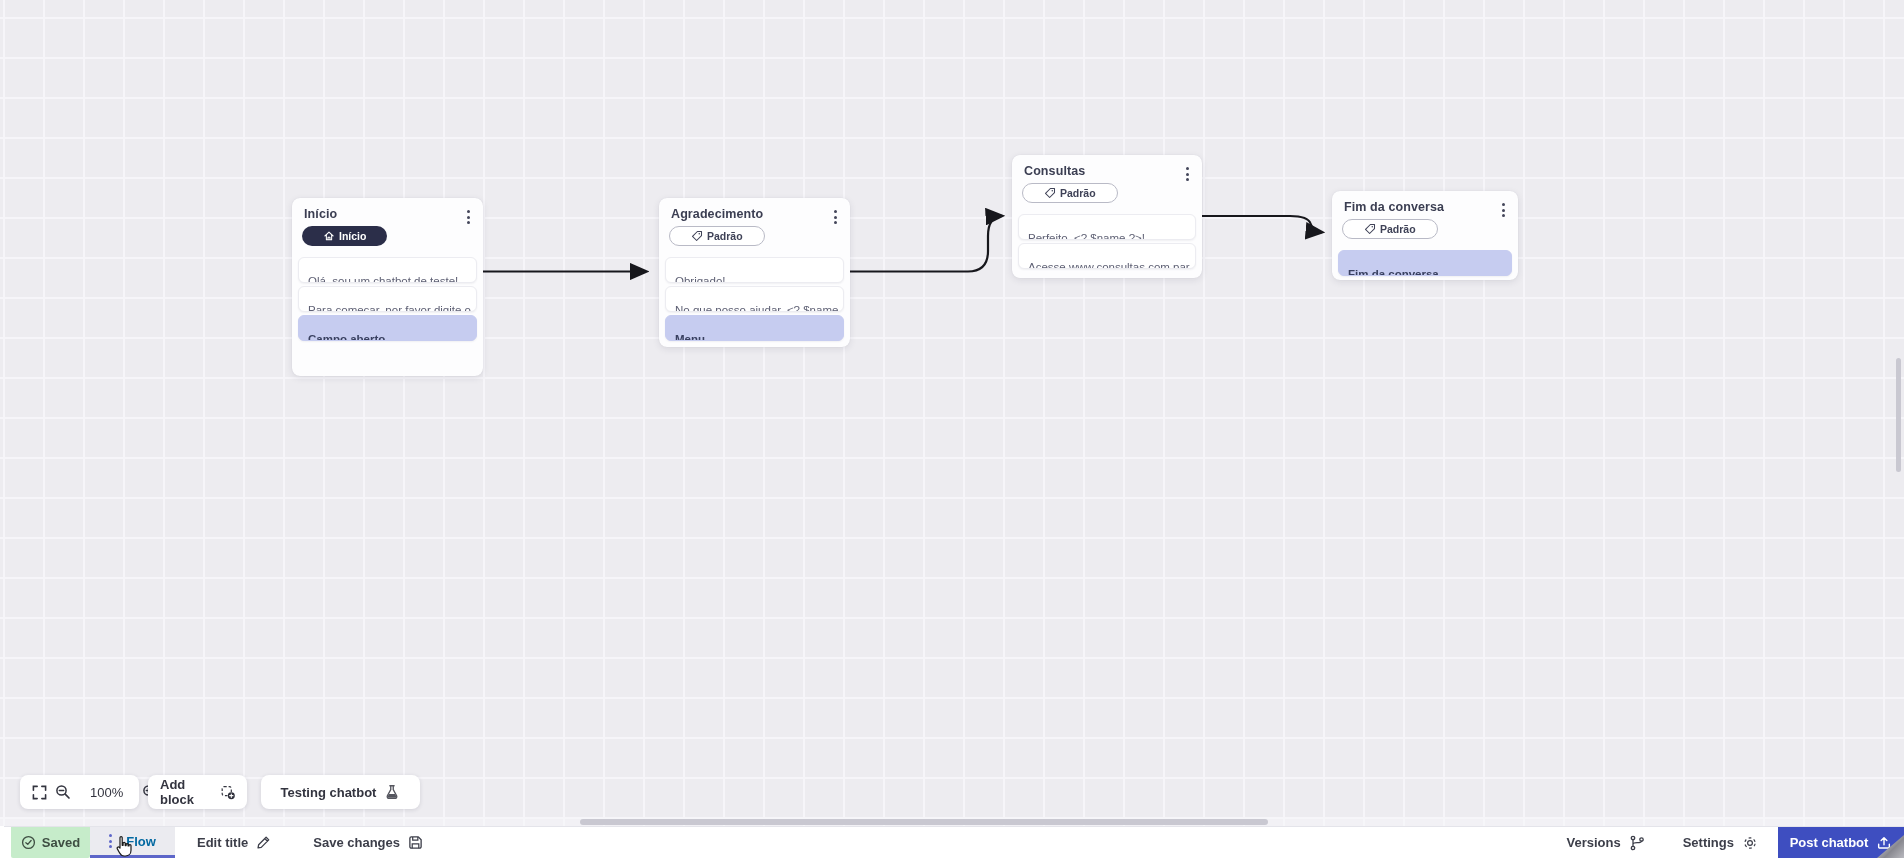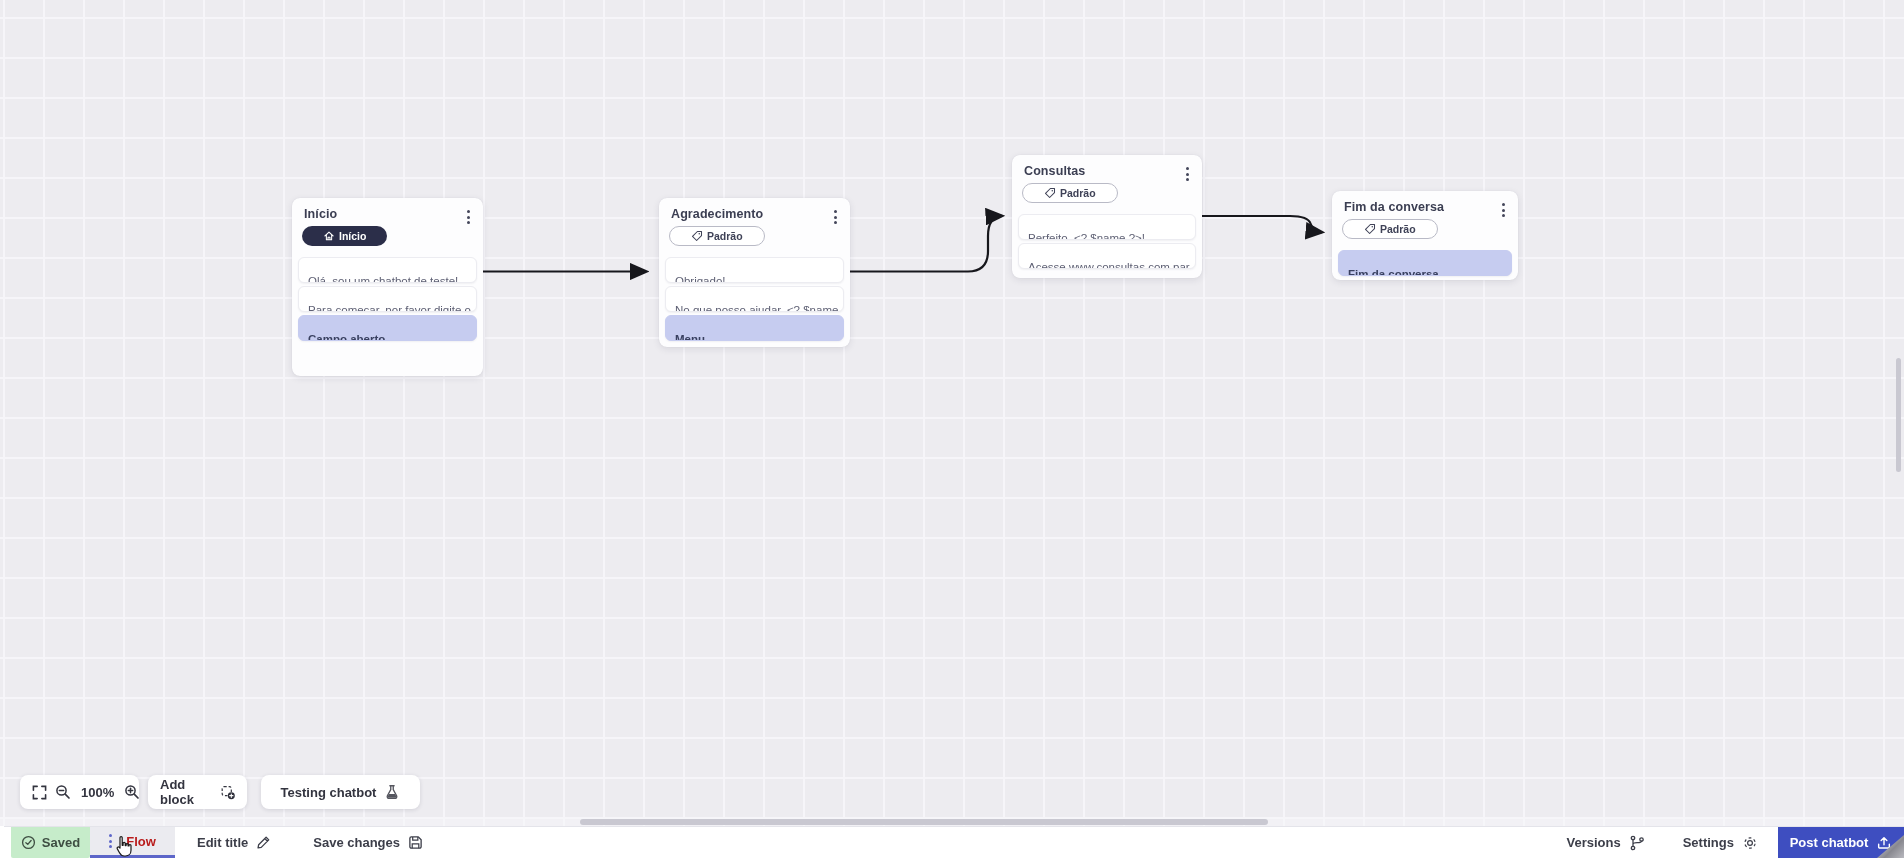--- a/index.html
+++ b/index.html
@@ -37,42 +37,42 @@
     border-radius:6px; box-shadow:0 1px 2px rgba(40,40,70,.06); padding:11px 9px;
     font-size:11.5px; color:#5d5f73; white-space:nowrap; overflow:hidden; }
   .card.action { background:var(--action-card,#c6ccf0); border-color:var(--action-card,#c6ccf0);
     color:#394060; font-weight:700; }
 
   
   .toolbox { position:absolute; top:775px; height:34px; background:#fff; border-radius:8px;
     box-shadow:0 1px 4px rgba(40,40,70,.14); display:flex; align-items:center; gap:8px;
     padding:0 12px; font-size:13px; font-weight:700; color:#33343f; }
   .toolbox .tool { display:flex; align-items:center; cursor:pointer; }
-  .zoom-level { margin:0 2px; font-weight:700; }
+  .zoom-level { margin:0 11px; font-weight:400; }
 
   
   .hscroll-track { position:absolute; left:0; right:0; top:818px; height:8px;
     background:rgba(246,245,249,.55); }
   .hscroll-thumb { position:absolute; left:580px; top:819px; width:688px; height:6px;
     background:#c9c8d1; border-radius:3px; }
   .vscroll-thumb { position:absolute; left:1896px; top:358px; width:5px; height:114px;
     background:#c9c8d1; border-radius:3px; }
 
   
   .bottom-bar { position:absolute; left:4px; right:0; bottom:0; height:32px; background:#fff;
     border-top:1px solid #e4e4ea; display:flex; align-items:stretch; font-size:13px;
     color:#3c3e49; }
   .saved-chip { width:79px; margin-left:7px; background:var(--saved-green,#c6ecca);
     display:flex; align-items:center; justify-content:center; gap:6px; color:#3e4e42;
     font-weight:700; border-radius:0 0 2px 2px; }
   .flow-tab { width:85px; background:#ebebf0; border-bottom:3px solid var(--accent-purple,#5d66c9);
     display:flex; align-items:center; justify-content:center; gap:14px; cursor:pointer; }
   .flow-tab .tab-kebab { display:flex; flex-direction:column; gap:2.5px; }
   .flow-tab .tab-kebab i { width:3px; height:3px; border-radius:50%; background:var(--accent-purple,#5d66c9); }
-  .flow-tab .tab-label { color:#b91c1c; font-weight:700; }
+  .flow-tab .tab-label { color:#0369a1; font-weight:700; }
   .bar-item { display:flex; align-items:center; gap:8px; font-weight:700; cursor:pointer; }
   .bar-item svg { display:block; }
   .spacer { flex:1; }
   .post-btn { width:126px; background:var(--post-blue,#3e4ec0); color:#fff; border:none;
     display:flex; align-items:center; justify-content:center; gap:8px; font-weight:700;
     font-size:13px; cursor:pointer; font-family:inherit; }
   .corner-grip { position:absolute; right:0; bottom:0; width:27px; height:23px;
     background:linear-gradient(135deg,#d2d2d7 15%,#88888f 60%,#b9b9bf 100%);
     clip-path:polygon(100% 0, 0 100%, 100% 100%); }
 

